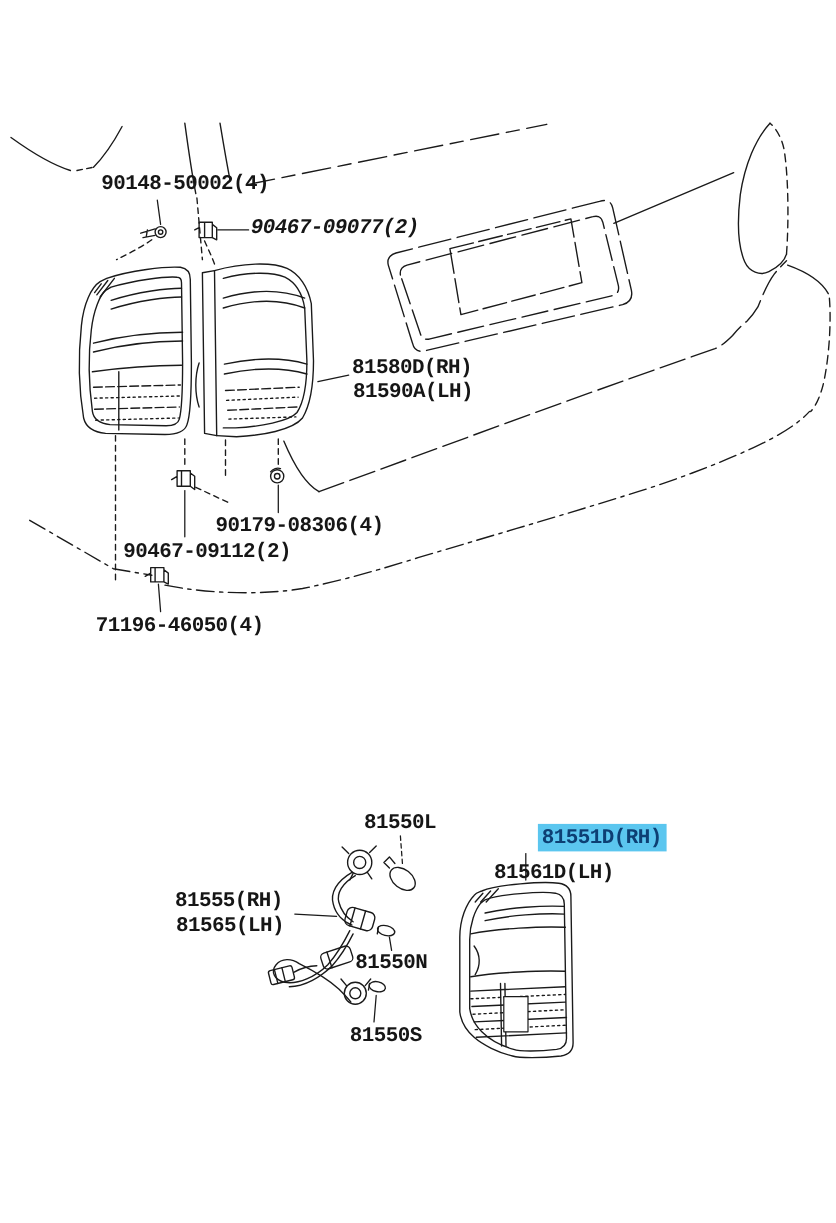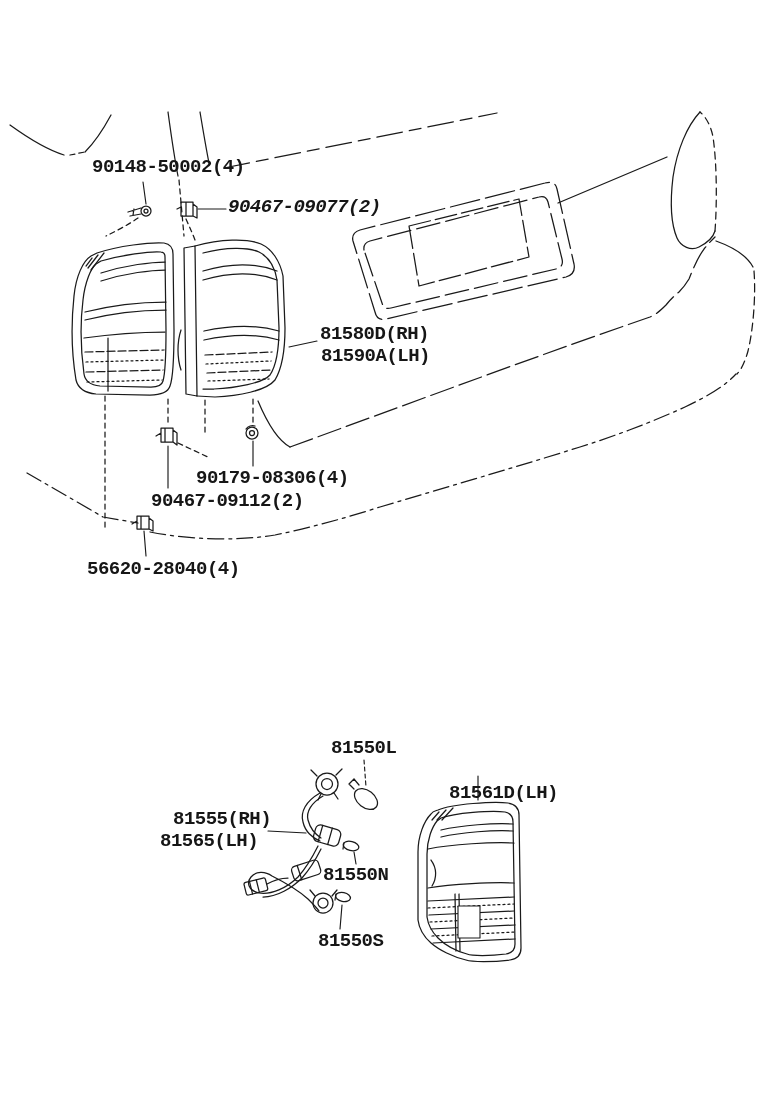--- a/index.html
+++ b/index.html
@@ -8,26 +8,26 @@
   .art{position:absolute;left:0;top:0;}
   .plabel{position:absolute;font:700 19px/21px "Liberation Mono",monospace;
           color:#161616;letter-spacing:-0.5px;white-space:pre;cursor:pointer;}
   .hl{background:var(--hl-bg,#5bc6ef);color:var(--hl-text,#0d3f73);padding:1px 4px 2px 4px;}
   
   #l-90148   {left:92px;  top:157px;}
   #l-09077   {left:228px; top:197px;font-style:italic;}
   #l-81580   {left:320px; top:324px;}
   #l-81590   {left:321px; top:346px;}
   #l-90179   {left:196px; top:468px;}
-  #l-09112   {left:112px; top:491px;margin-left:39px;}
+  #l-09112   {left:112px; top:491px;}
   #l-71196   {left:87px;  top:559px;}
   #l-81550L  {left:331px; top:738px;}
   #l-81551D  {left:445px; top:730px;}
   #l-81561D  {left:449px; top:783px;}
-  #l-81555   {left:173px; top:809px;font-family:Liberation Mono, monospace;}
+  #l-81555   {left:159px; top:809px;font-family:Liberation Mono, monospace;}
   #l-81565   {left:160px; top:831px;}
   #l-81550N  {left:323px; top:865px;}
   #l-81550S  {left:318px; top:931px;}
 </style>
 </head>
 <body>
 
 <div class="canvas">
 
   <svg class="art" width="760" height="1112" viewBox="0 0 760 1112" fill="none" stroke="#1a1a1a" stroke-width="1.25" stroke-linecap="round" stroke-linejoin="round">
@@ -192,22 +192,25 @@
       <path d="M364,760 L366,787" stroke-dasharray="4 3"></path>
     </g>
   </svg>
 
   <div class="plabel" id="l-90148">90148-50002(4)</div>
   <div class="plabel" id="l-09077">90467-09077(2)</div>
   <div class="plabel" id="l-81580">81580D(RH)</div>
   <div class="plabel" id="l-81590">81590A(LH)</div>
   <div class="plabel" id="l-90179">90179-08306(4)</div>
   <div class="plabel" id="l-09112">90467-09112(2)</div>
-  <div class="plabel" id="l-71196">56620-28040(4)</div>
+  <div class="plabel" id="l-71196">71196-46050(4)</div>
 
   <div class="plabel" id="l-81550L">81550L</div>
+  <div class="plabel" id="l-81551D">
+    <span class="hl">81551D(RH)</span>
+  </div>
   <div class="plabel" id="l-81561D">81561D(LH)</div>
   <div class="plabel" id="l-81555">81555(RH)</div>
   <div class="plabel" id="l-81565">81565(LH)</div>
   <div class="plabel" id="l-81550N">81550N</div>
   <div class="plabel" id="l-81550S">81550S</div>
 
 </div>
 
 </body></html>

